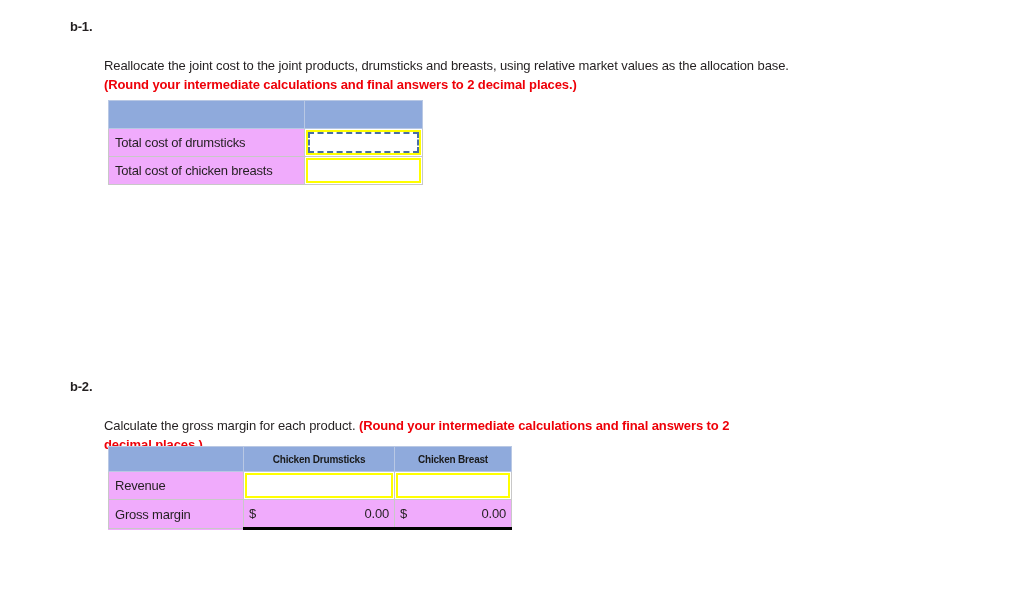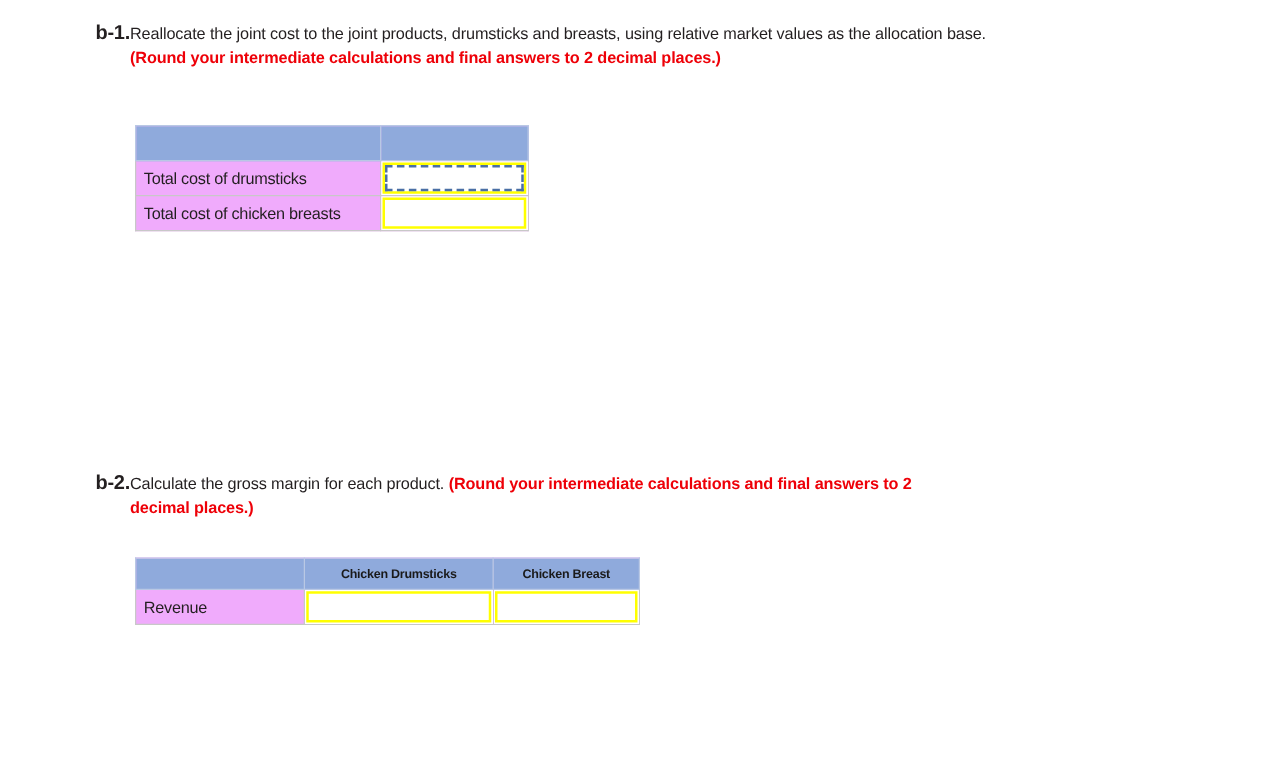--- a/index.html
+++ b/index.html
@@ -18,31 +18,32 @@
   }
 
   
   .question {
     position: absolute;
     display: flex;
     align-items: flex-start;
   }
   .q-num {
     font-weight: bold;
-    font-size: 16px;
+    font-size: 13px;
     line-height: 18px;
     width: 34px;
     flex: 0 0 34px;
-    text-align: right;
+    text-align: left;
     letter-spacing: -0.2px;
   }
   .q-body {
     font-size: 13px;
     line-height: 18.5px;
     letter-spacing: -0.1px;
+    margin-top: 39px;
   }
   .q-emph {
     color: #ee0008;
     font-weight: bold;
   }
 
   #q-b1 { left: 70px; top: 18px; width: 740px; }
   #q-b2 { left: 70px; top: 378px; width: 700px; }
 
   
@@ -194,14 +195,29 @@
   <tbody>
     <tr>
       <td class="lbl">Revenue</td>
       <td class="cell-input">
         <div class="inbox"></div>
       </td>
       <td class="cell-input">
         <div class="inbox"></div>
       </td>
     </tr>
+    <tr>
+      <td class="lbl plain-bottom">Gross margin</td>
+      <td class="cell-money total-underline">
+        <div class="money">
+          <span>$</span>
+          <span>0.00</span>
+        </div>
+      </td>
+      <td class="cell-money total-underline">
+        <div class="money">
+          <span>$</span>
+          <span>0.00</span>
+        </div>
+      </td>
+    </tr>
   </tbody>
 </table>
 
 </body></html>

